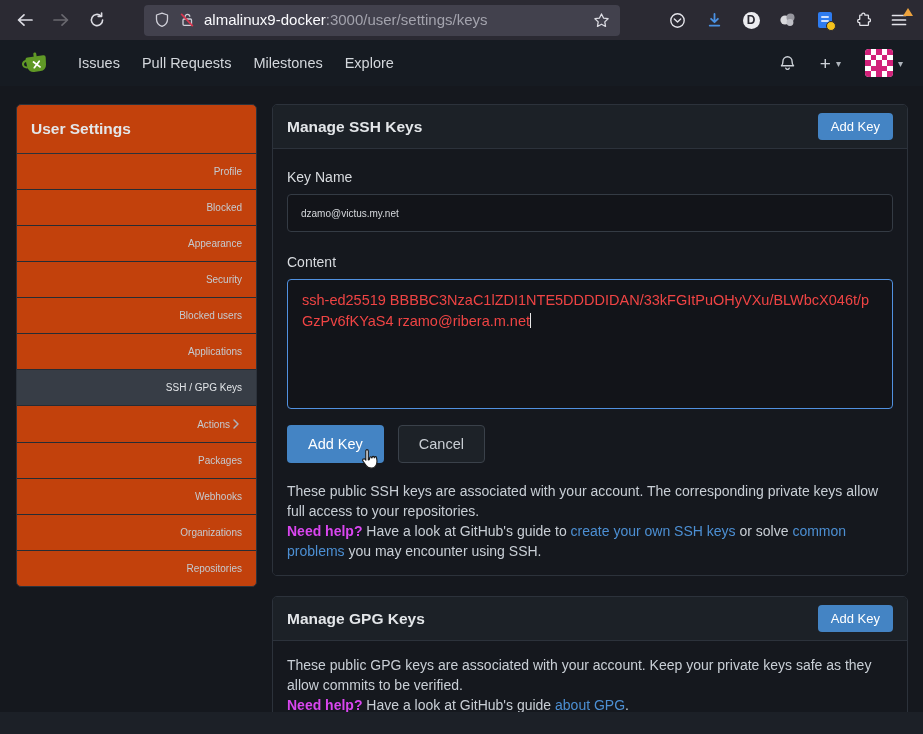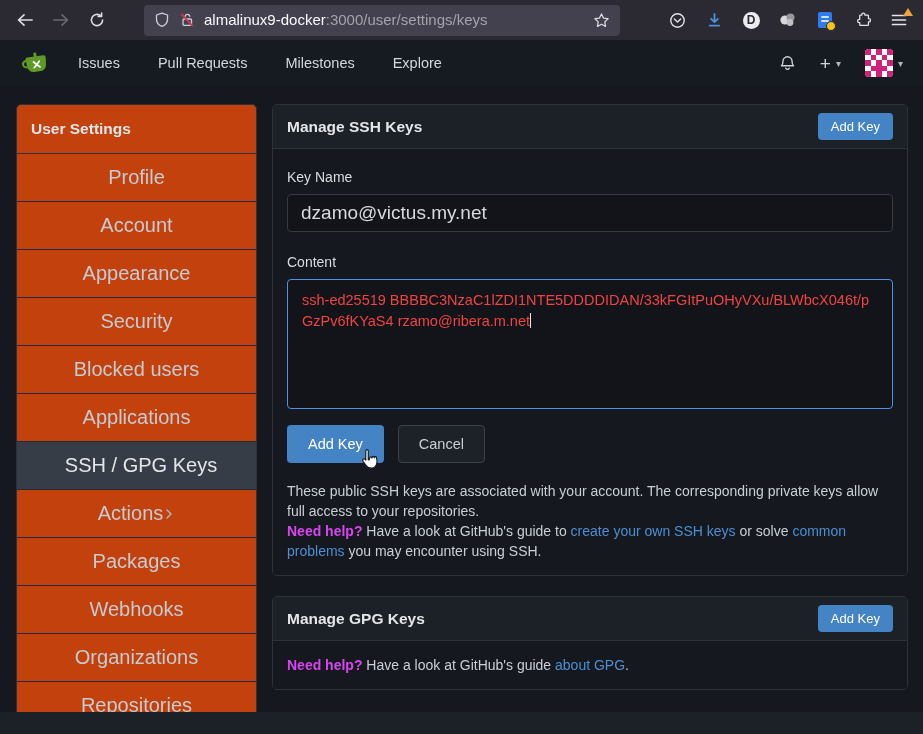--- a/index.html
+++ b/index.html
@@ -18,46 +18,46 @@
   .ext-btn { width:28px; height:28px; border-radius:4px; display:flex; align-items:center; justify-content:center; color:#e4e4ea; position:relative; }
   .dicon { width:17px; height:17px; border-radius:50%; background:#ececf0; color:#2b2a33; font-size:12px; font-weight:bold; display:flex; align-items:center; justify-content:center; }
   .doc-icon { width:14px; height:16px; background:#2e7cf0; border-radius:2px; position:relative; }
   .doc-icon i { position:absolute; left:3px; right:3px; height:2px; background:#cfe2ff; border-radius:1px; }
   .doc-badge { position:absolute; right:-4px; bottom:-3px; width:10px; height:10px; border-radius:50%; background:#f5c21c; border:1px solid #2b2a33; }
   .menu-badge { position:absolute; top:2px; right:0; width:0; height:0; border-left:5px solid transparent; border-right:5px solid transparent; border-bottom:8px solid #eda33e; }
 
   
   .site-nav { height:46px; background:#161b22; display:flex; align-items:center; padding:0 20px; }
   .logo { width:32px; height:30px; margin-right:26px; display:flex; align-items:center; }
-  .nav-links { display:flex; align-items:center; gap:38px; }
+  .nav-links { display:flex; align-items:center; gap:22px; }
   .nav-link { color:#d3d7dc; font-size:14.5px; cursor:pointer; }
   .nav-right { margin-left:auto; display:flex; align-items:center; gap:24px; }
   .icon-btn { color:#cdd2d8; display:flex; align-items:center; gap:5px; }
   .caret { font-size:10px; color:#aeb4bb; }
   .avatar { width:28px; height:28px; border-radius:4px; background:#ffffff; overflow:hidden; display:grid; grid-template-columns:repeat(5,1fr); grid-template-rows:repeat(5,1fr); }
   .avatar i.on { background:#d2217a; }
 
   
   .page { display:flex; gap:15px; padding:18px 15px 0 16px; align-items:flex-start; }
 
   .sidebar { width:241px; background:#c2410c; border:1px solid #2c323b; border-radius:5px; overflow:hidden; flex:0 0 auto; }
   .sb-header { padding:15px 14px; font-size:15.5px; font-weight:600; color:#e3e6e9; border-bottom:1px solid #2c323b; }
-  .sb-item { padding:12px 14px; font-size:20px; color:#c5cbd1; border-bottom:1px solid #262c34; display:flex; align-items:center; justify-content:center; cursor:pointer; }
+  .sb-item { padding:12px 14px; font-size:10px; color:#c5cbd1; border-bottom:1px solid #262c34; display:flex; align-items:center; justify-content:flex-end; cursor:pointer; }
   .sb-item:last-child { border-bottom:none; }
   .sb-item.active { background:#373d46; color:#e3e6e9;padding-left:23px; }
 
   .main { flex:1; display:flex; flex-direction:column; gap:20px; }
   .panel { border:1px solid #2c323b; border-radius:5px; overflow:hidden; }
   .panel-header { background:#1c2127; border-bottom:1px solid #2c323b; padding:8px 14px; display:flex; align-items:center; justify-content:space-between; min-height:40px; }
   .panel-title { font-size:15.5px; font-weight:600; color:#e3e6e9; }
   .btn-blue { background:#4484c4; color:#ffffff; border:none; border-radius:4px; font-size:13px; font-weight:500; padding:6px 13px; font-family:inherit; cursor:pointer; }
   .panel-body { padding:14px; background:#15181e; }
 
   .field-label { display:block; font-size:14px; font-weight:400; color:#d8dbdf; margin:6px 0 9px; }
-  .text-input { width:100%; height:38px; background:#121419; border:1px solid #343b44; border-radius:4px; color:#d6d9dd; font-size:19px; padding:0 13px; font-family:inherit; }
+  .text-input { width:100%; height:38px; background:#121419; border:1px solid #343b44; border-radius:4px; color:#d6d9dd; font-size:10px; padding:0 13px; font-family:inherit; }
   .field-gap { height:16px; }
   .textarea { width:100%; height:130px; background:#121419; border:1px solid #5191e0; border-radius:4px; color:#ef4444; font-size:14.5px; line-height:21px; padding:10px 14px; word-break:break-all; }
   .t-caret { display:inline-block; width:1px; height:15px; background:#e8e8e8; vertical-align:-2px; }
 
   .btn-row { margin:16px 0 18px; position:relative; display:flex; gap:14px; }
   .btn-primary { background:#4484c4; color:#fff; border:none; border-radius:4px; font-size:14.5px; padding:10px 21px; font-family:inherit; cursor:pointer; }
   .btn-cancel { background:#1d2228; color:#c9ced4; border:1px solid #3a414a; border-radius:4px; font-size:14.5px; padding:10px 20px; font-family:inherit; cursor:pointer; }
   .cursor-hand { position:absolute; left:70px; top:22px; pointer-events:none; }
 
   .desc { font-size:14px; line-height:20px; color:#c9cfd6; }
@@ -211,21 +211,21 @@
 </div>
 
 <div class="page">
 
   <div class="sidebar">
     <div class="sb-header">User Settings</div>
     <div class="sb-item">
         <span>Profile</span>
       </div>
     <div class="sb-item">
-        <span>Account</span>
+        <span>Blocked</span>
       </div>
     <div class="sb-item">
         <span>Appearance</span>
       </div>
     <div class="sb-item">
         <span>Security</span>
       </div>
     <div class="sb-item">
         <span>Blocked users</span>
       </div>
@@ -281,20 +281,21 @@
         <p class="desc"><b>Need help?</b><span> Have a look at GitHub's guide to </span><a class="lnk">create your own SSH keys</a><span> or solve </span><a class="lnk">common problems</a><span> you may encounter using SSH.</span></p>
       </div>
     </div>
 
     <div class="panel">
       <div class="panel-header">
         <span class="panel-title">Manage GPG Keys</span>
         <button class="btn-blue">Add Key</button>
       </div>
       <div class="panel-body">
+        <p class="desc">These public GPG keys are associated with your account. Keep your private keys safe as they allow commits to be verified.</p>
         <p class="desc"><b>Need help?</b><span> Have a look at GitHub's guide </span><a class="lnk">about GPG</a><span>.</span></p>
       </div>
     </div>
 
   </div>
 </div>
 
 <div class="footer-strip"></div>
 
 </body></html>

